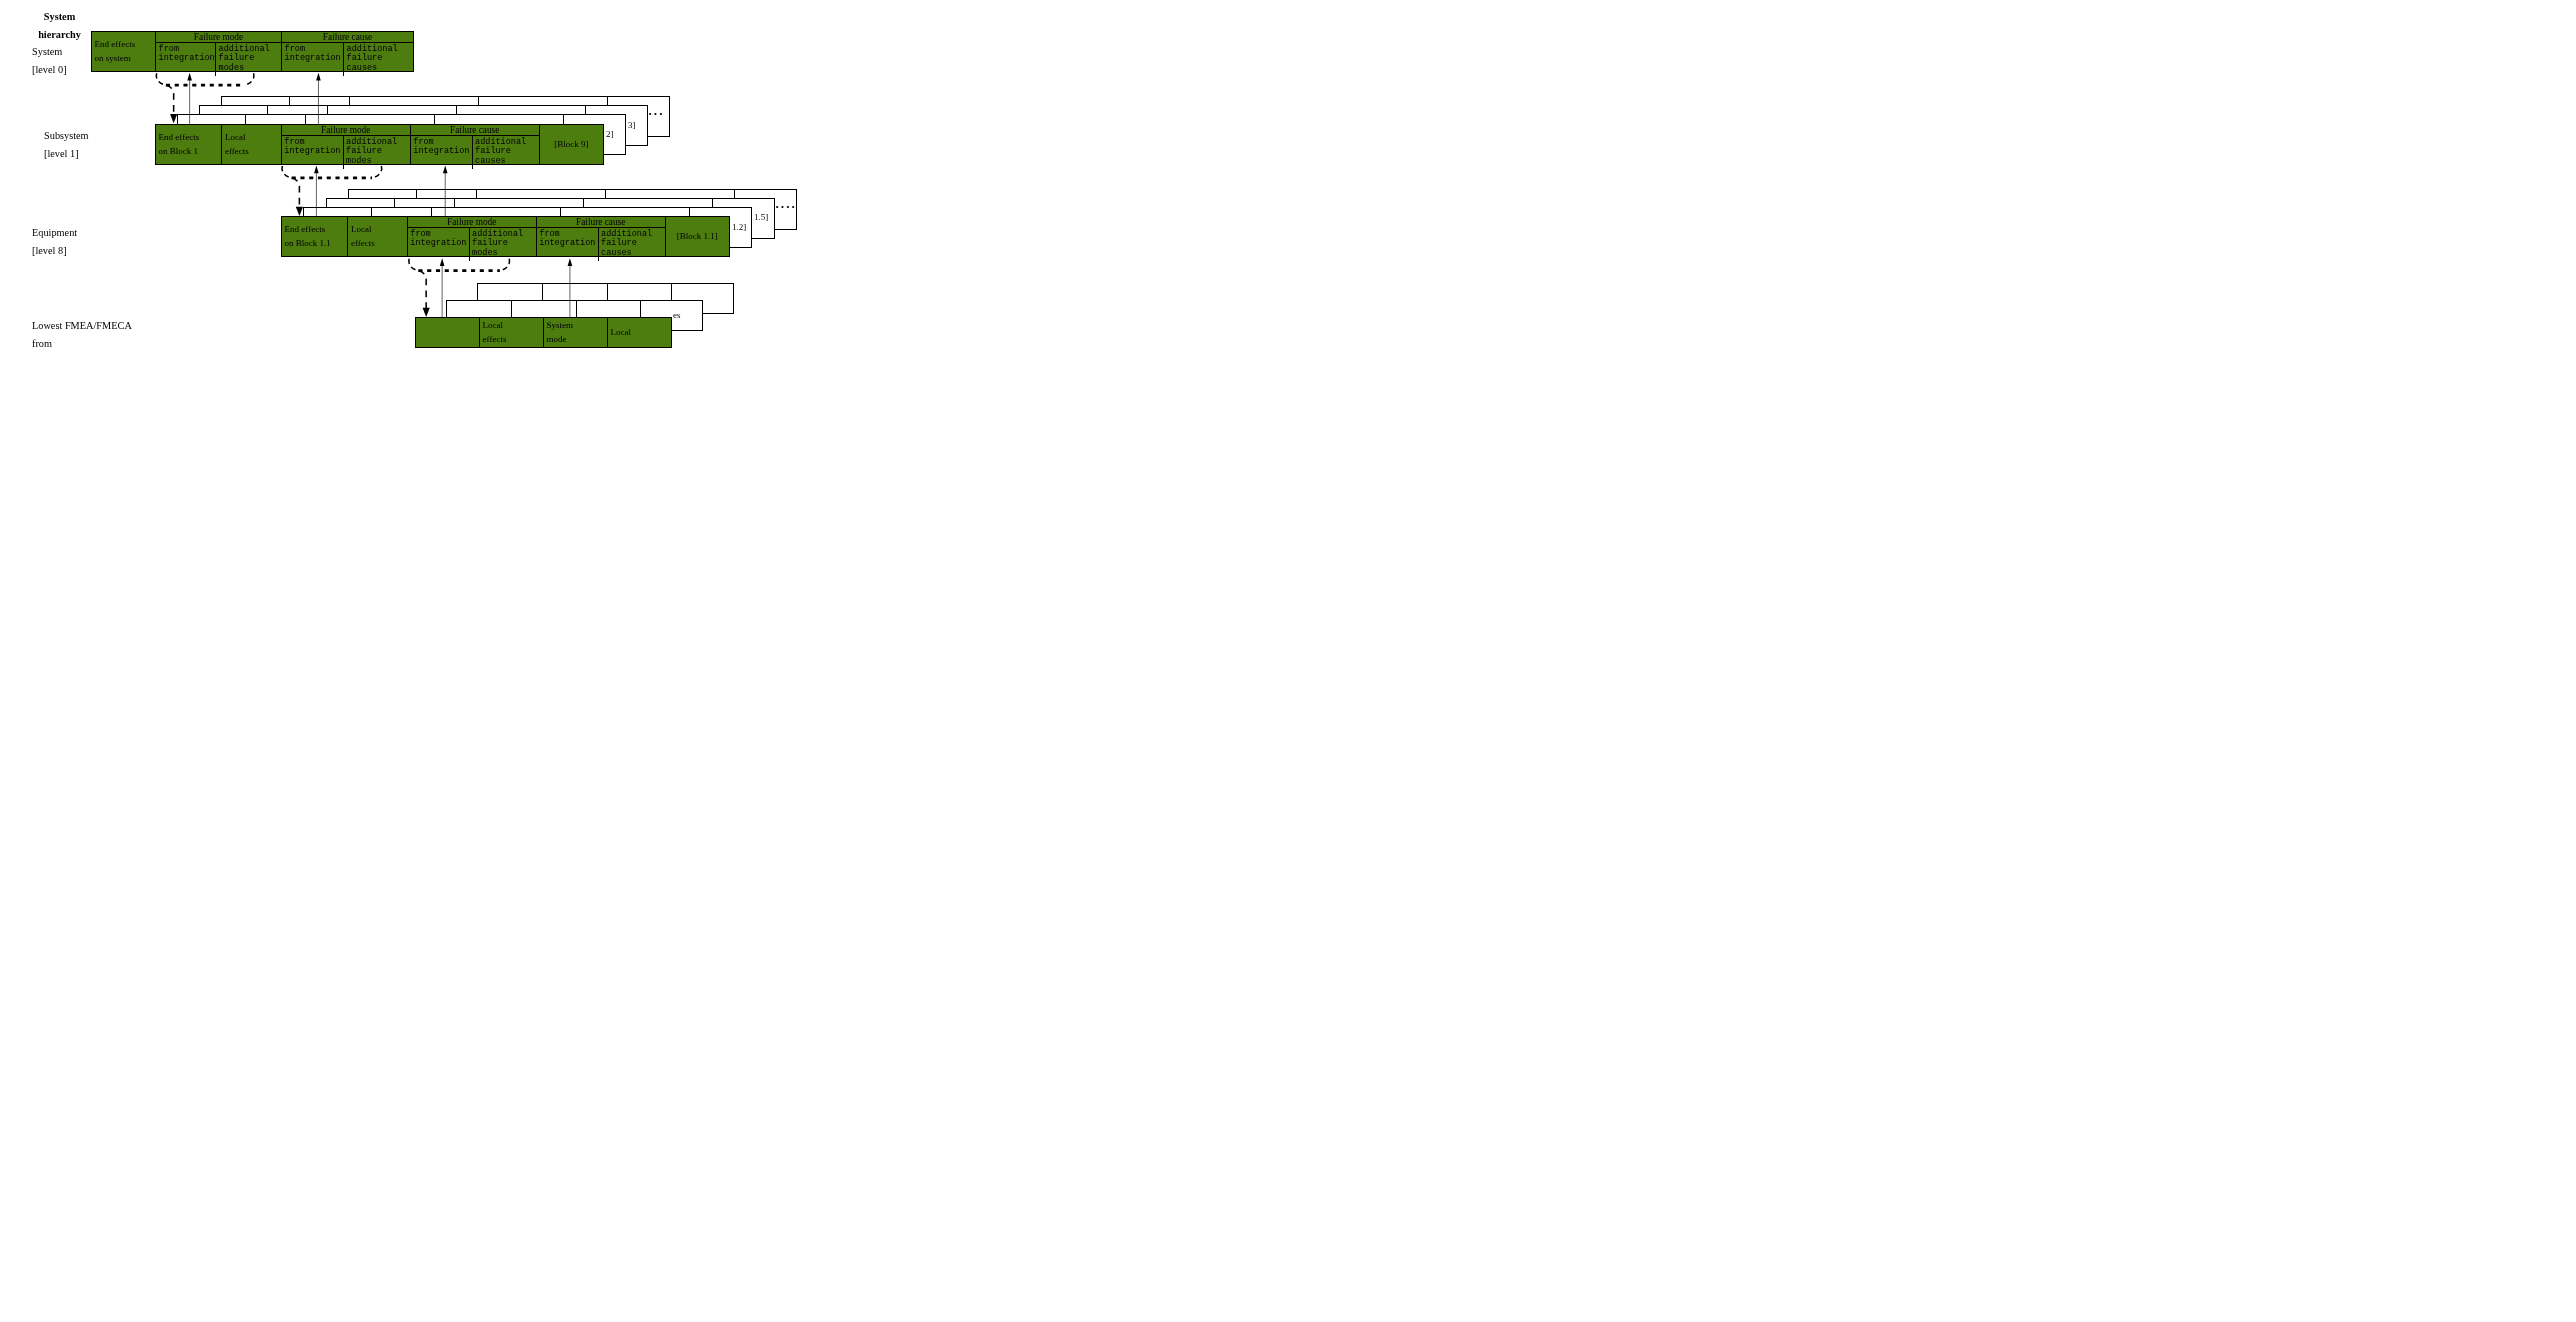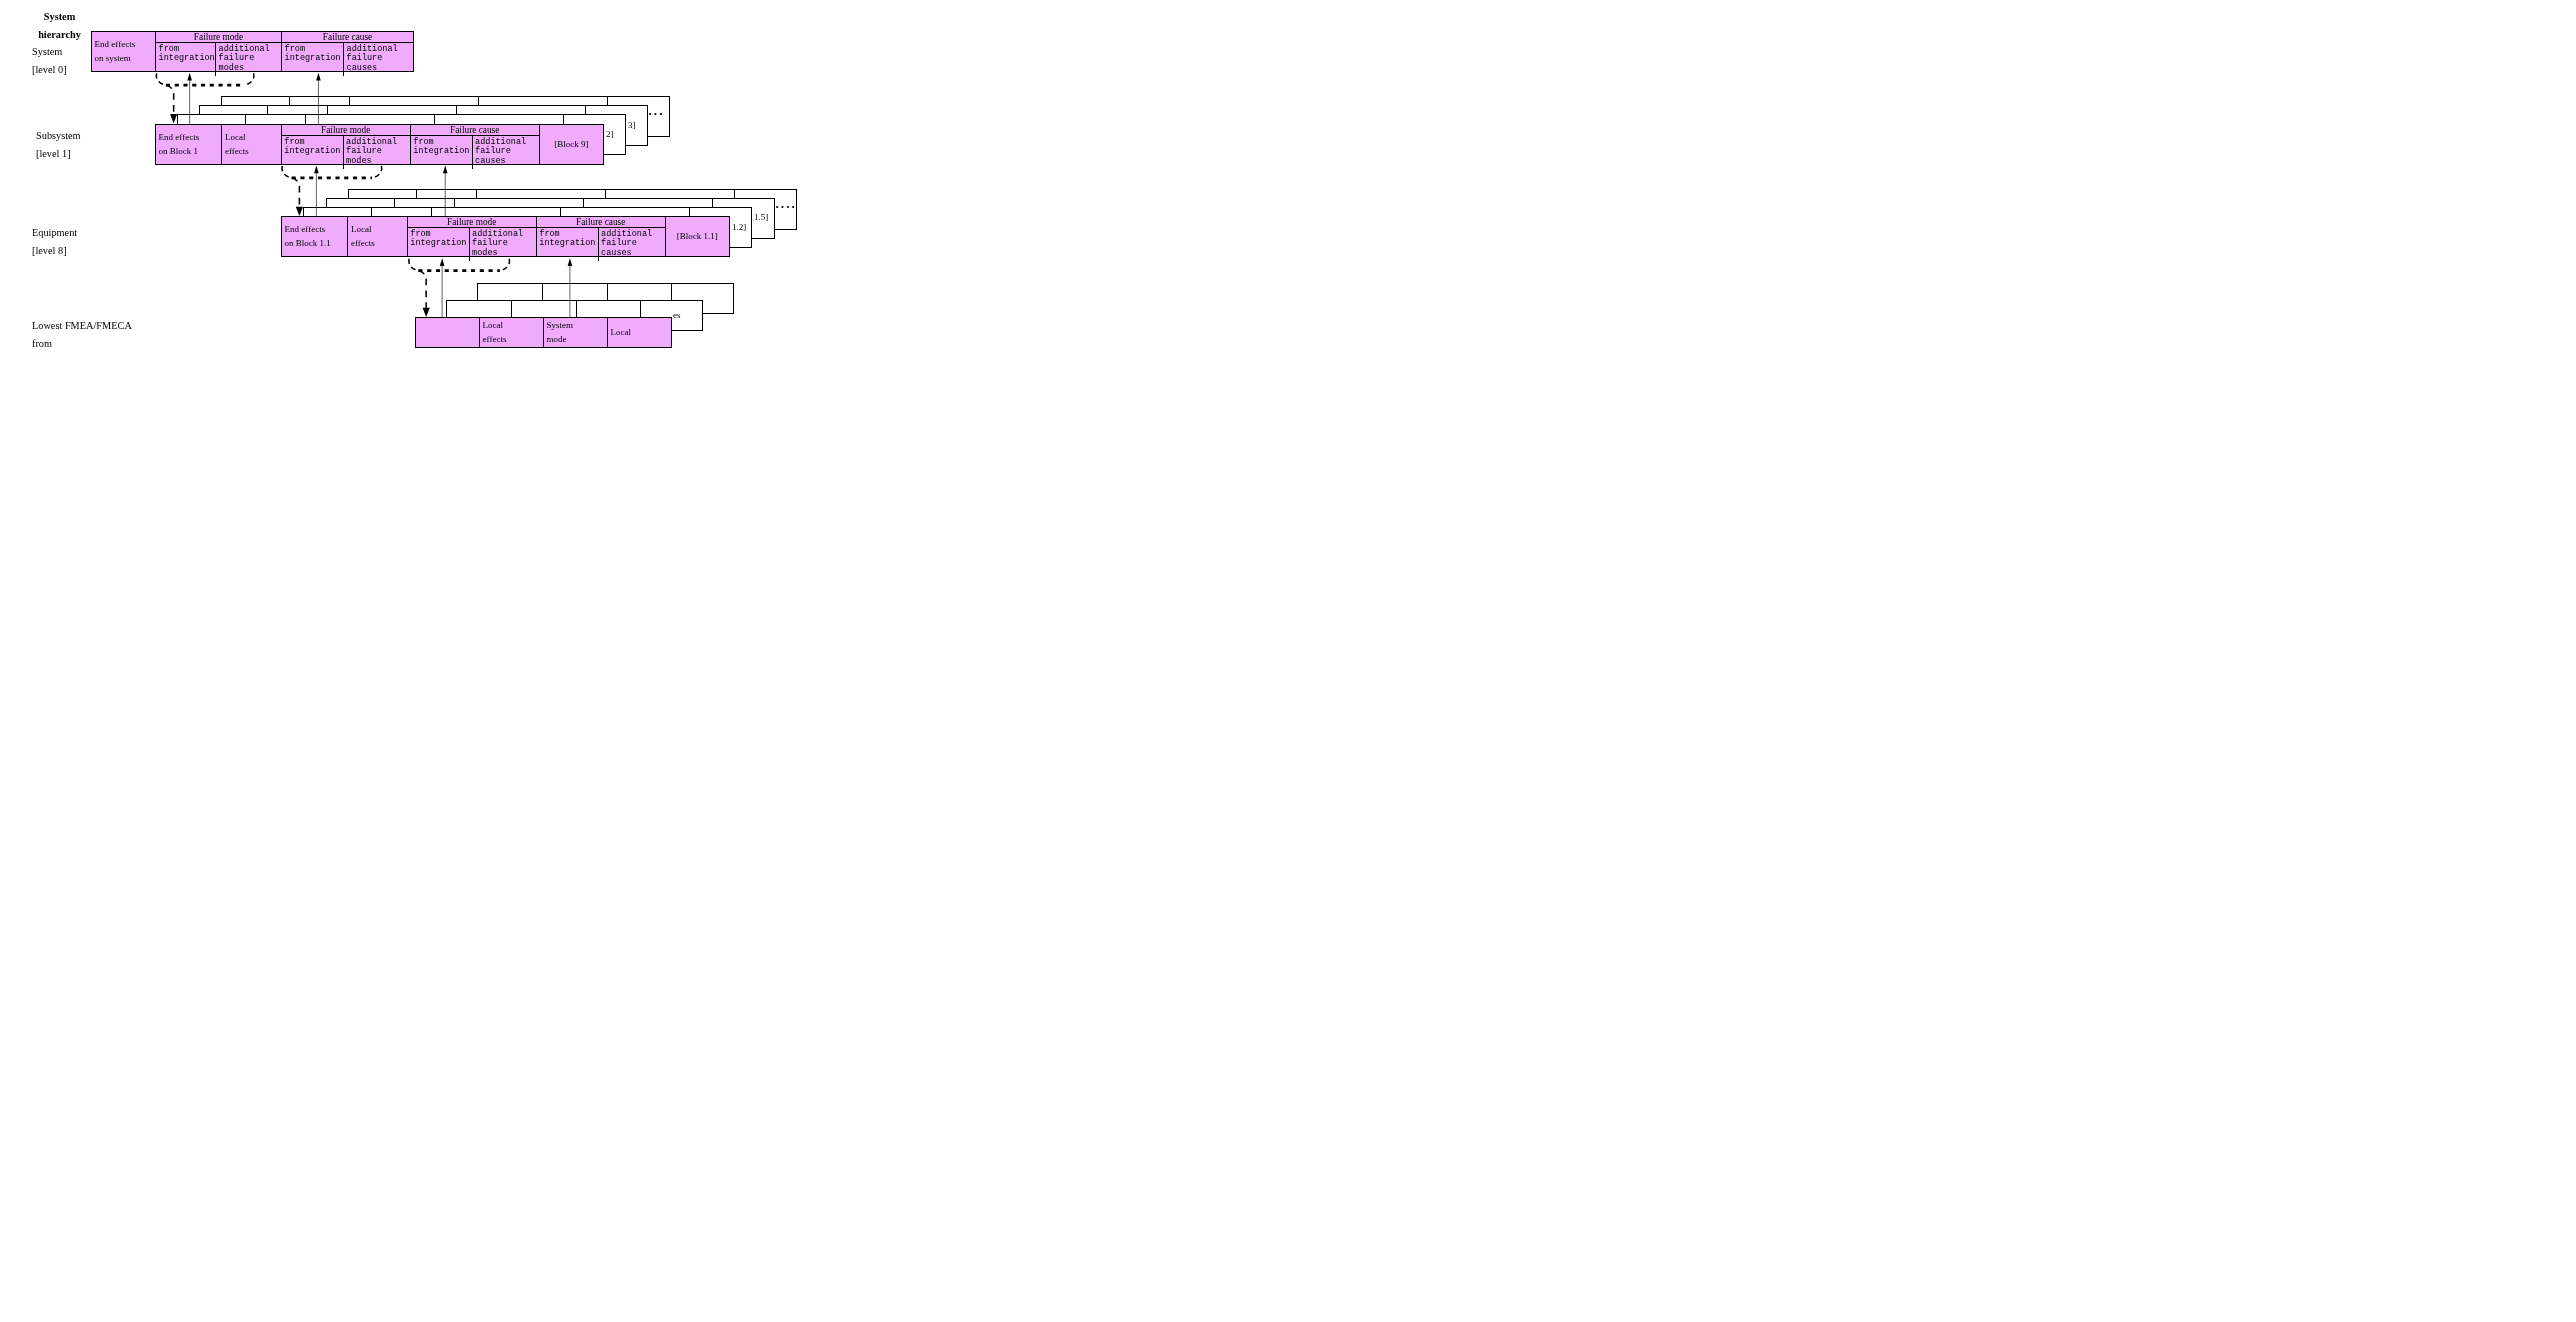--- a/index.html
+++ b/index.html
@@ -4,21 +4,21 @@
 <style>
   html,body{margin:0;padding:0;background:#fff;}
   #stage{
     position:relative;width:808px;height:377px;background:#ffffff;
     font-family:"Liberation Serif","DejaVu Serif",serif;color:#000;overflow:hidden;
   }
   .pre{white-space:pre-line;}
   .lbl{position:absolute;font-size:10.3px;line-height:1.72;}
   .lbl.bold{font-weight:bold;text-align:center;}
   
-  .tbl{position:absolute;display:flex;background:#f0abfc;border:1px solid #000;box-sizing:border-box;z-index:10;}
+  .tbl{position:absolute;display:flex;background:#4d7c0f;border:1px solid #000;box-sizing:border-box;z-index:10;}
   .cell{border-right:0.5px solid #000;box-sizing:border-box;display:flex;flex-direction:column;
         justify-content:center;padding:1px 2.6px;font-size:9px;line-height:1.55;}
   .cell.last{border-right:none;}
   .cell.center{align-items:center;padding:1px 1px;}
   .grp{border-right:0.5px solid #000;box-sizing:border-box;display:flex;flex-direction:column;}
   .ghead{height:14.4px;border-bottom:1px solid #000;box-sizing:border-box;display:flex;
          align-items:center;justify-content:center;font-size:9.3px;}
   .gsub{flex:1;display:flex;}
   .scell{border-right:0.5px solid #000;box-sizing:border-box;display:flex;flex-direction:column;
          justify-content:space-between;padding:1.5px 2.1px 2.1px 2.6px;font-size:8.5px;line-height:1.15;font-family:Liberation Mono, monospace;}
@@ -38,21 +38,21 @@
 </style>
 </head>
 <body>
 
 <div id="stage">
 
   <div class="lbl bold pre" style="left:28px;top:8.2px;width:63px;">System
 hierarchy</div>
   <div class="lbl pre" style="left:32px;top:43px;">System
 [level 0]</div>
-  <div class="lbl pre" style="left:36px;top:127px;">Subsystem
+  <div class="lbl pre" style="left:44px;top:127px;">Subsystem
 [level 1]</div>
   <div class="lbl pre" style="left:32px;top:224px;">Equipment
 [level 8]</div>
   <div class="lbl pre" style="left:32px;top:317px;width:134px;">Lowest FMEA/FMECA
 from</div>
 
   <div class="card" style="left:221px;top:96px;width:449px;height:41px;z-index:1;">
     <i class="cd" style="left:67px"></i>
     <i class="cd" style="left:127px"></i>
     <i class="cd" style="left:256px"></i>

